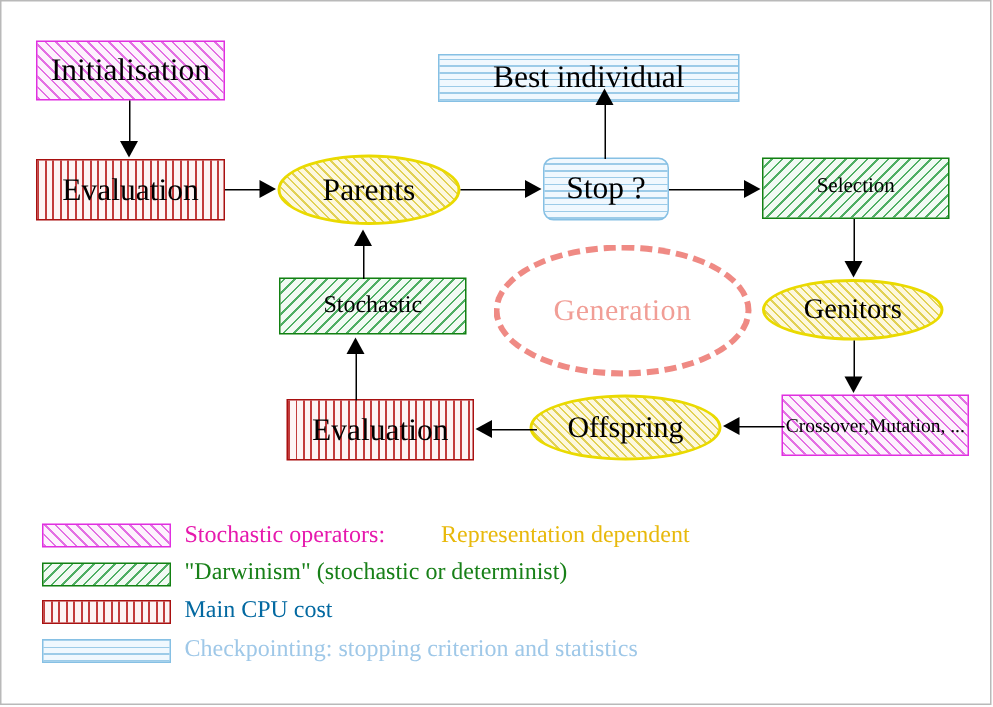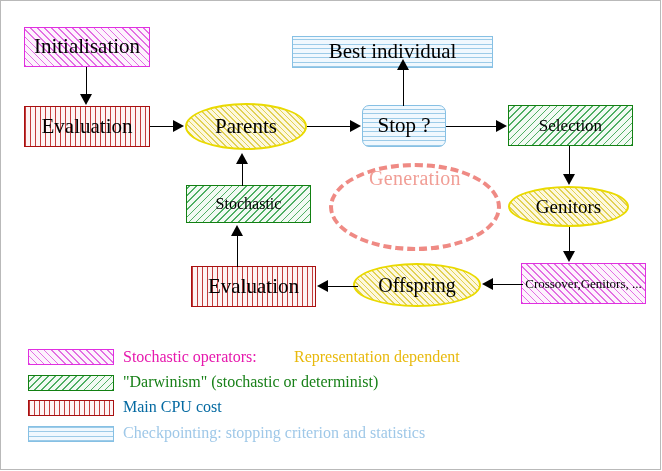--- a/index.html
+++ b/index.html
@@ -43,21 +43,21 @@
     background-image:repeating-linear-gradient(45deg,
       #e2d155 0px,#e2d155 1.1px,rgba(255,255,255,0) 1.1px,rgba(255,255,255,0) 4px);
     border:2px solid #eada00;
   }
   .ellipse{border-radius:50%;}
   .rounded{border-radius:7px;}
 
   .dashed-gen{
     position:absolute;box-sizing:border-box;border-radius:50%;
     border:4px dashed #ef8a84;background:transparent;
-    display:flex;justify-content:center;
+    display:flex;align-items:center;justify-content:center;
   }
   .gen-label{color:#f19e96;font-size:20px;letter-spacing:.3px;}
 
   
   .ln{position:absolute;background:#000;}
   .lnh{height:1.4px;}
   .lnv{width:1.4px;}
   .arr{position:absolute;width:0;height:0;}
   .arr-r{border-top:6px solid transparent;border-bottom:6px solid transparent;border-left:11px solid #000;}
   .arr-l{border-top:6px solid transparent;border-bottom:6px solid transparent;border-right:11px solid #000;}
@@ -81,37 +81,37 @@
   <div class="node fill-magenta" style="left:23px;top:26px;width:126px;height:40px;font-size:21px;">Initialisation</div>
 
   <div class="node fill-red" style="left:23px;top:105px;width:126px;height:41px;font-size:21px;">Evaluation</div>
 
   <div class="node fill-yellow ellipse" style="left:184px;top:102px;width:122px;height:47px;font-size:21px;">Parents</div>
 
   <div class="node fill-blue rounded" style="left:361px;top:104px;width:84px;height:42px;font-size:21px;">Stop ?</div>
 
   <div class="node fill-blue" style="left:291px;top:35px;width:201px;height:32px;font-size:21px;">Best individual</div>
 
-  <div class="node fill-green" style="left:507px;top:104px;width:125px;height:41px;font-size:17px;">Selection</div>
+  <div class="node fill-green" style="left:507px;top:104px;width:125px;height:41px;font-size:14px;">Selection</div>
 
   <div class="node fill-green" style="left:185px;top:184px;width:125px;height:38px;font-size:16px;">Stochastic</div>
 
   <div class="dashed-gen" style="left:328px;top:162px;width:172px;height:88px;">
     <span class="gen-label">Generation</span>
   </div>
 
   <div class="node fill-yellow ellipse" style="left:507px;top:185px;width:121px;height:41px;font-size:19px;">Genitors</div>
 
   <div class="node fill-red" style="left:190px;top:265px;width:125px;height:41px;font-size:21px;">Evaluation</div>
 
   <div class="node fill-yellow ellipse" style="left:352px;top:262px;width:128px;height:44px;font-size:20px;">Offspring</div>
 
   <div class="node fill-magenta" style="left:520px;top:262px;width:125px;height:41px;flex-direction:row;font-size:13px;">
     <span>Crossover,</span>
-    <span>Genitors, ...</span>
+    <span>Mutation, ...</span>
   </div>
 
   <div class="ln lnv" style="left:85px;top:66px;height:29px;"></div>
   <div class="arr arr-d" style="left:79px;top:93px;"></div>
 
   <div class="ln lnh" style="left:149px;top:125px;width:26px;"></div>
   <div class="arr arr-r" style="left:172px;top:119px;"></div>
 
   <div class="ln lnh" style="left:306px;top:125px;width:45px;"></div>
   <div class="arr arr-r" style="left:349px;top:119px;"></div>

